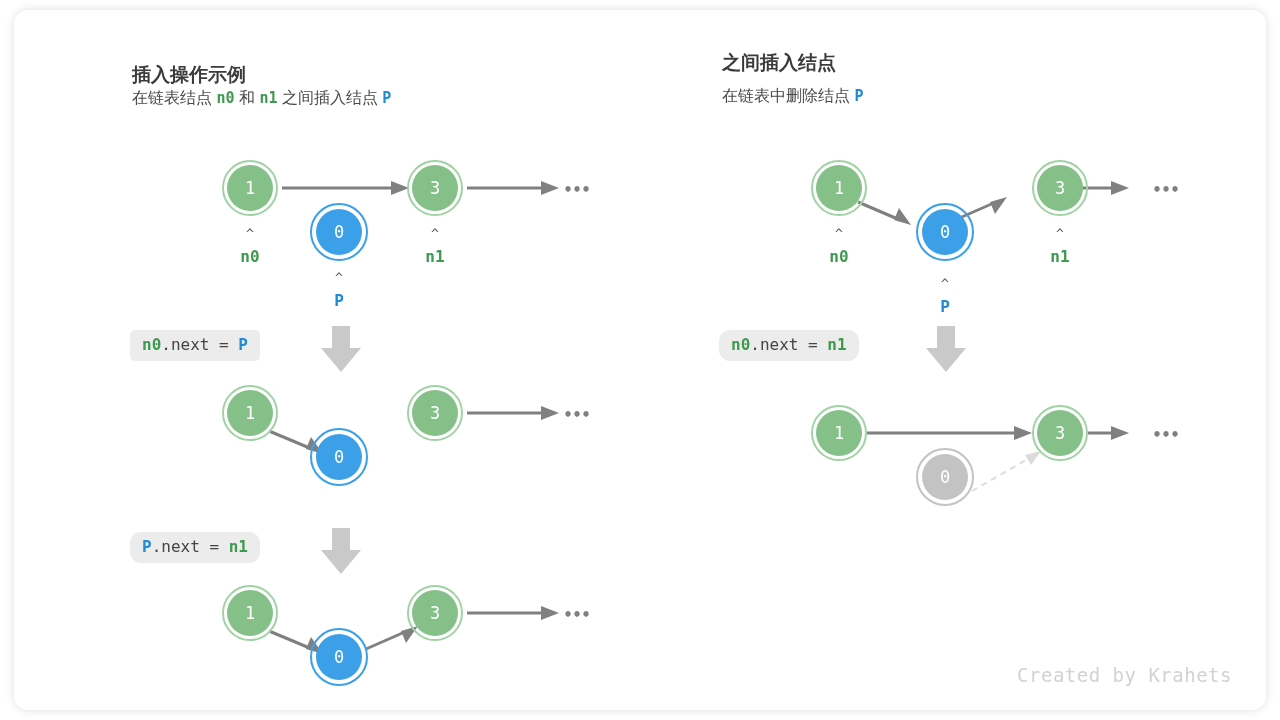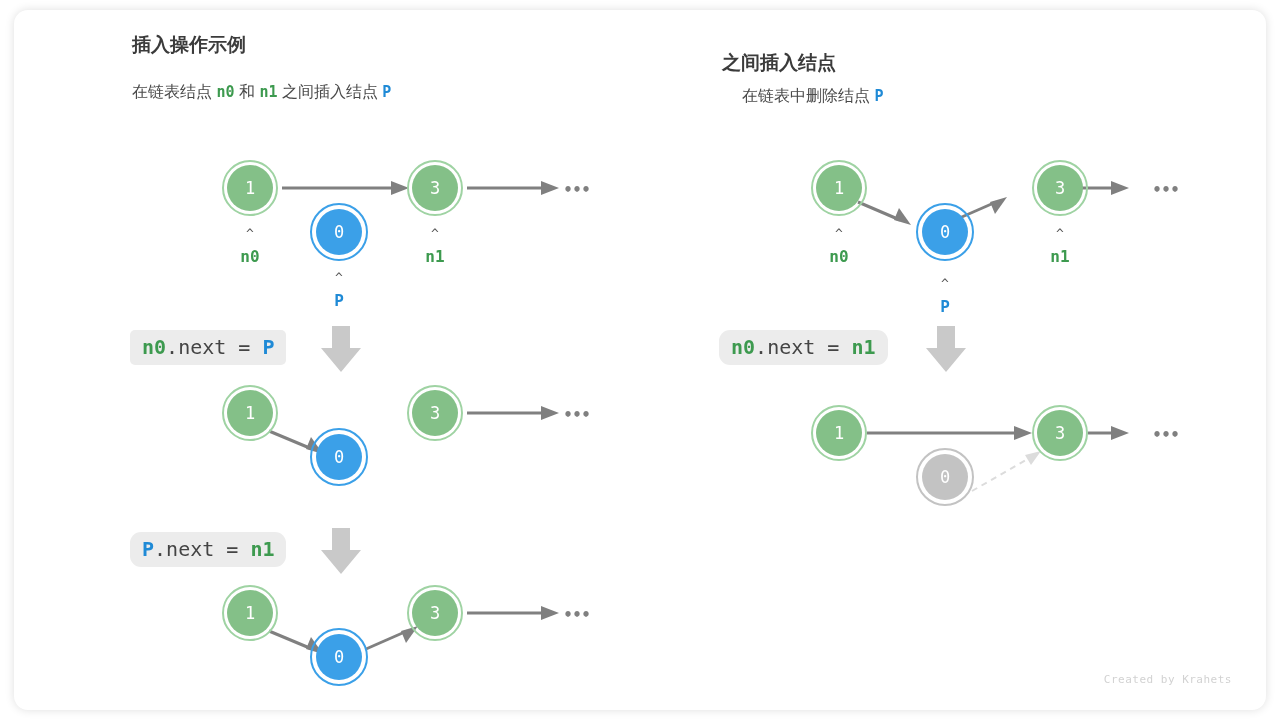--- a/index.html
+++ b/index.html
@@ -42,53 +42,53 @@
   }
   .tok-green { color: #3d9a4f; font-family: "DejaVu Sans Mono", monospace; font-weight: bold; font-size: 15px; }
   .tok-blue  { color: #1f8ad6; font-family: "DejaVu Sans Mono", monospace; font-weight: bold; font-size: 15px; }
 
   .code-chip {
     position: absolute;
     background: #ececec;
     border-radius: 5px;
     padding: 6px 12px 7px 12px;
     font-family: "DejaVu Sans Mono", monospace;
-    font-size: 20px;
+    font-size: 16px;
     color: #444444;
     white-space: nowrap;
     line-height: 1.1;
   }
   .code-chip .g { color: #3d9a4f; font-weight: bold; }
   .code-chip .b { color: #1f8ad6; font-weight: bold; }
 
   .stage { position: absolute; }
   svg { display: block; overflow: visible; }
 
   .credit {
     position: absolute;
     right: 34px;
     bottom: 24px;
     font-family: "DejaVu Sans Mono", monospace;
-    font-size: 11px;
+    font-size: 19px;
     color: #d2d2d2;
     letter-spacing: 0.5px;
     white-space: nowrap;
   }
   text { font-family: "DejaVu Sans Mono", monospace; }
 </style>
 </head>
 <body>
 
 <div id="card">
 
   <div class="panel" id="panel-insert">
 
-    <div class="panel-title" style="left:118px; top:22px;">插入操作示例</div>
-
-    <div class="panel-subtitle" style="left:118px; top:72px;">
+    <div class="panel-title" style="left:118px; top:52px;">插入操作示例</div>
+
+    <div class="panel-subtitle" style="left:118px; top:78px;">
       <span>在链表结点 </span><span class="tok-green">n0</span><span> 和 </span><span class="tok-green">n1</span><span> 之间插入结点 </span><span class="tok-blue">P</span>
     </div>
 
     <div class="stage" style="left:0px; top:130px;">
       <svg width="600" height="180" viewBox="0 0 600 180">
 
         <g>
           <line x1="268" y1="48" x2="378" y2="48" stroke="#808080" stroke-width="3"></line>
           <polygon points="395,48 377,41 377,55" fill="#808080"></polygon>
         </g>
@@ -211,21 +211,21 @@
         </g>
         <text x="563" y="45" text-anchor="middle" font-size="15" fill="#808080" font-weight="bold">•••</text>
       </svg>
     </div>
   </div>
 
   <div class="panel" id="panel-delete">
 
     <div class="panel-title" style="left:128px; top:40px;">之间插入结点</div>
 
-    <div class="panel-subtitle" style="left:128px; top:76px;margin-left:20px;">
+    <div class="panel-subtitle" style="left:128px; top:76px;">
       <span>在链表中删除结点 </span><span class="tok-blue">P</span>
     </div>
 
     <div class="stage" style="left:0px; top:130px;">
       <svg width="600" height="190" viewBox="0 0 600 190">
 
         <g>
           <line x1="264" y1="62" x2="306" y2="80" stroke="#808080" stroke-width="3"></line>
           <polygon points="317,85 300,80 305,68" fill="#808080"></polygon>
         </g>

